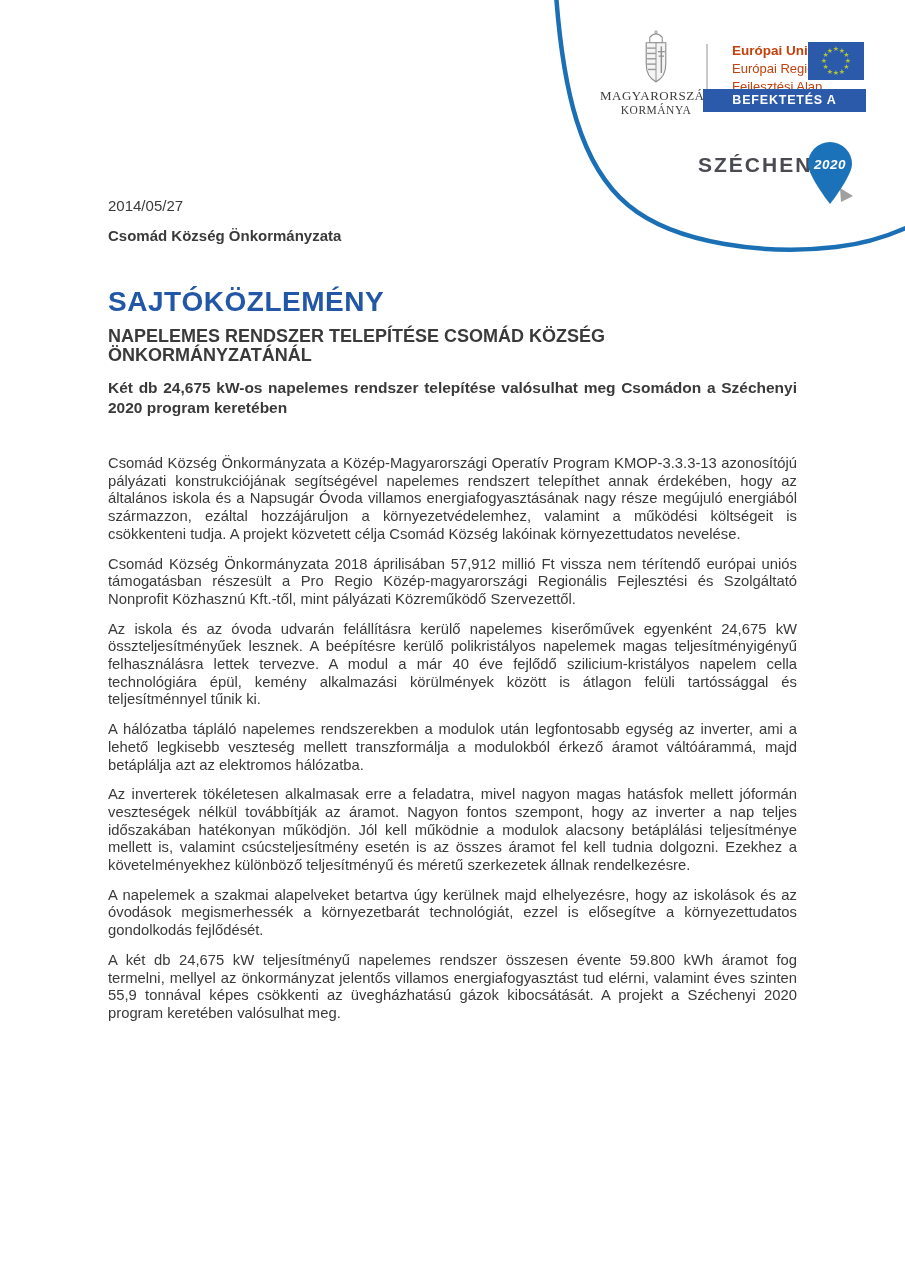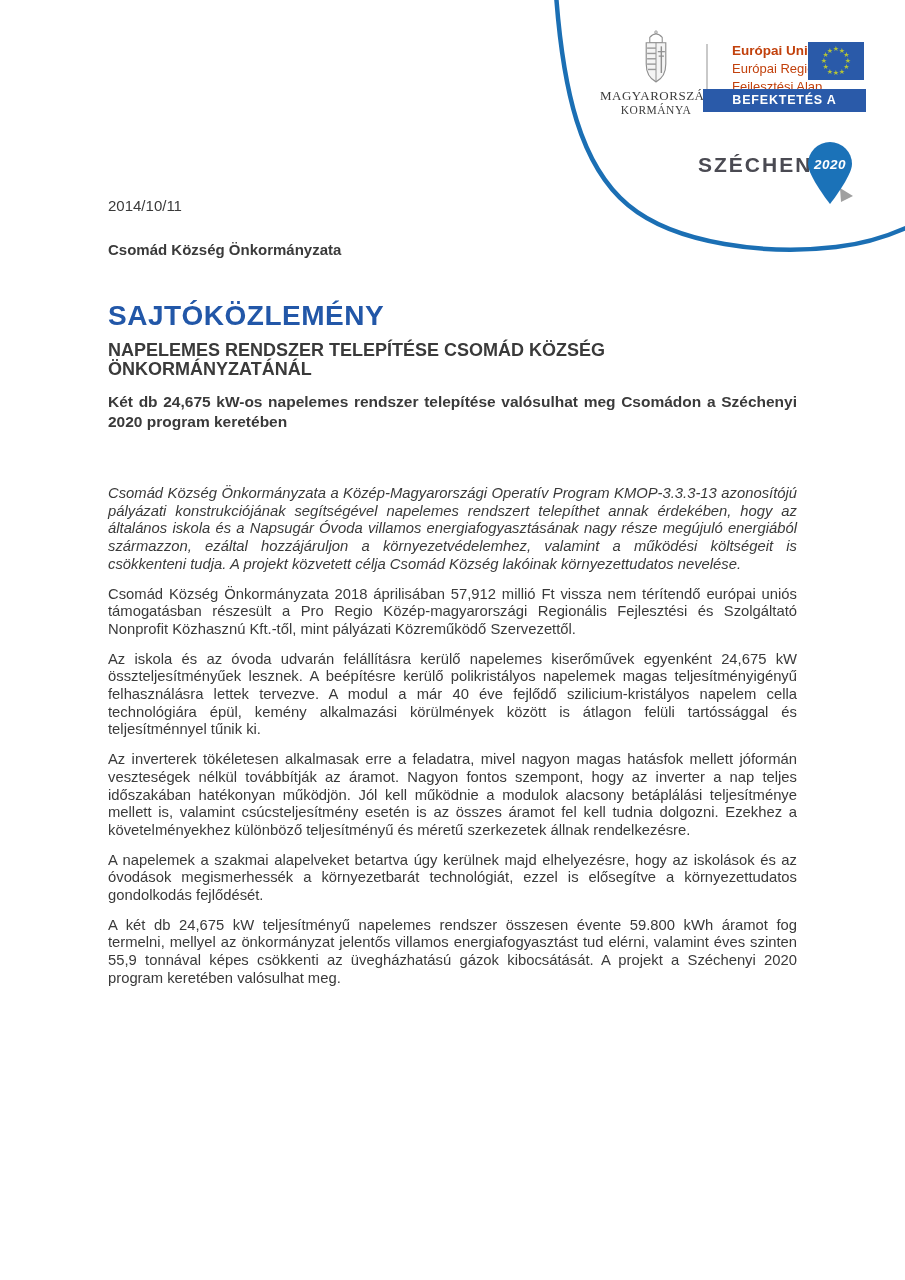--- a/index.html
+++ b/index.html
@@ -44,36 +44,36 @@
     font-size:21px; font-weight:bold; color:#4a4a52; letter-spacing:2px;
   }
   .sz-pin { position:absolute; top:2px; left:118px;font-style:italic; }
 
   
   .content {
     position:absolute; top:0; left:0; z-index:2;
     padding:197px 108px 0 108px; width:689px;
   }
   .date { font-size:15px; line-height:18px; color:#3a3a3a; }
-  .org  { font-size:15px; line-height:18px; font-weight:bold; margin-top:26px; }
+  .org  { font-size:15px; line-height:18px; font-weight:bold; margin-top:12px; }
   h1.title {
     margin:41px 0 0 0; font-size:28px; line-height:32px;
     color:#2257a8; font-weight:bold; letter-spacing:0.5px;
   }
   h2.subtitle {
     margin:9px 0 0 0; font-size:18px; line-height:19px; font-weight:bold; color:#3a3a3a;
   }
   p.lead {
     margin:13px 0 0 0; font-size:15.5px; line-height:19.5px; font-weight:bold;
     text-align:justify;
   }
   .body-text p {
     margin:12px 0 0 0; font-size:14.8px; line-height:17.7px; text-align:justify;
   }
-  .body-text p.first { margin-top:54px;font-style:italic; }
+  .body-text p.first { margin-top:38px; }
 </style>
 </head>
 <body>
 
 <div class="page">
 
   <svg class="curve-svg" width="905" height="300" viewBox="0 0 905 300">
     <path d="M556 -6 C563 90 580 165 628 205 C676 245 768 255 836 247 C862 244 886 237 908 227" fill="none" stroke="#1b6fb4" stroke-width="4.5" stroke-linecap="round"></path>
   </svg>
 
@@ -135,28 +135,29 @@
         <svg width="46" height="64" viewBox="0 0 46 64">
           <path d="M32 46 L45 54 L33 60 Z" fill="#a0a0a0"></path>
           <path d="M22 62 C22 62 44 34 44 22 A22 22 0 1 0 0 22 C0 34 22 62 22 62 Z" fill="#1b72b8"></path>
           <text x="22" y="27" text-anchor="middle" fill="#ffffff" font-size="13.5" font-weight="bold" font-family="'Liberation Sans', sans-serif" letter-spacing="0.5">2020</text>
         </svg>
       </div>
     </div>
   </div>
 
   <main class="content">
-    <div class="date">2014/10/11</div>
+    <div class="date">2014/05/27</div>
     <div class="org">Csomád Község Önkormányzata</div>
     <h1 class="title">SAJTÓKÖZLEMÉNY</h1>
     <h2 class="subtitle">NAPELEMES RENDSZER TELEPÍTÉSE CSOMÁD KÖZSÉG ÖNKORMÁNYZATÁNÁL</h2>
     <p class="lead">Két db 24,675 kW-os napelemes rendszer telepítése valósulhat meg Csomádon a Széchenyi 2020 program keretében</p>
     <div class="body-text">
       <p class="first">Csomád Község Önkormányzata a Közép-Magyarországi Operatív Program KMOP-3.3.3-13 azonosítójú pályázati konstrukciójának segítségével napelemes rendszert telepíthet annak érdekében, hogy az általános iskola és a Napsugár Óvoda villamos energiafogyasztásának nagy része megújuló energiából származzon, ezáltal hozzájáruljon a környezetvédelemhez, valamint a működési költségeit is csökkenteni tudja. A projekt közvetett célja Csomád Község lakóinak környezettudatos nevelése.</p>
       <p>Csomád Község Önkormányzata 2018 áprilisában 57,912 millió Ft vissza nem térítendő európai uniós támogatásban részesült a Pro Regio Közép-magyarországi Regionális Fejlesztési és Szolgáltató Nonprofit Közhasznú Kft.-től, mint pályázati Közreműködő Szervezettől.</p>
       <p>Az iskola és az óvoda udvarán felállításra kerülő napelemes kiserőművek egyenként 24,675 kW összteljesítményűek lesznek. A beépítésre kerülő polikristályos napelemek magas teljesítményigényű felhasználásra lettek tervezve. A modul a már 40 éve fejlődő szilicium-kristályos napelem cella technológiára épül, kemény alkalmazási körülmények között is átlagon felüli tartóssággal és teljesítménnyel tűnik ki.</p>
+      <p>A hálózatba tápláló napelemes rendszerekben a modulok után legfontosabb egység az inverter, ami a lehető legkisebb veszteség mellett transzformálja a modulokból érkező áramot váltóárammá, majd betáplálja azt az elektromos hálózatba.</p>
       <p>Az inverterek tökéletesen alkalmasak erre a feladatra, mivel nagyon magas hatásfok mellett jóformán veszteségek nélkül továbbítják az áramot. Nagyon fontos szempont, hogy az inverter a nap teljes időszakában hatékonyan működjön. Jól kell működnie a modulok alacsony betáplálási teljesítménye mellett is, valamint csúcsteljesítmény esetén is az összes áramot fel kell tudnia dolgozni. Ezekhez a követelményekhez különböző teljesítményű és méretű szerkezetek állnak rendelkezésre.</p>
       <p>A napelemek a szakmai alapelveket betartva úgy kerülnek majd elhelyezésre, hogy az iskolások és az óvodások megismerhessék a környezetbarát technológiát, ezzel is elősegítve a környezettudatos gondolkodás fejlődését.</p>
       <p>A két db 24,675 kW teljesítményű napelemes rendszer összesen évente 59.800 kWh áramot fog termelni, mellyel az önkormányzat jelentős villamos energiafogyasztást tud elérni, valamint éves szinten 55,9 tonnával képes csökkenti az üvegházhatású gázok kibocsátását. A projekt a Széchenyi 2020 program keretében valósulhat meg.</p>
     </div>
   </main>
 
 </div>
 
 </body></html>

